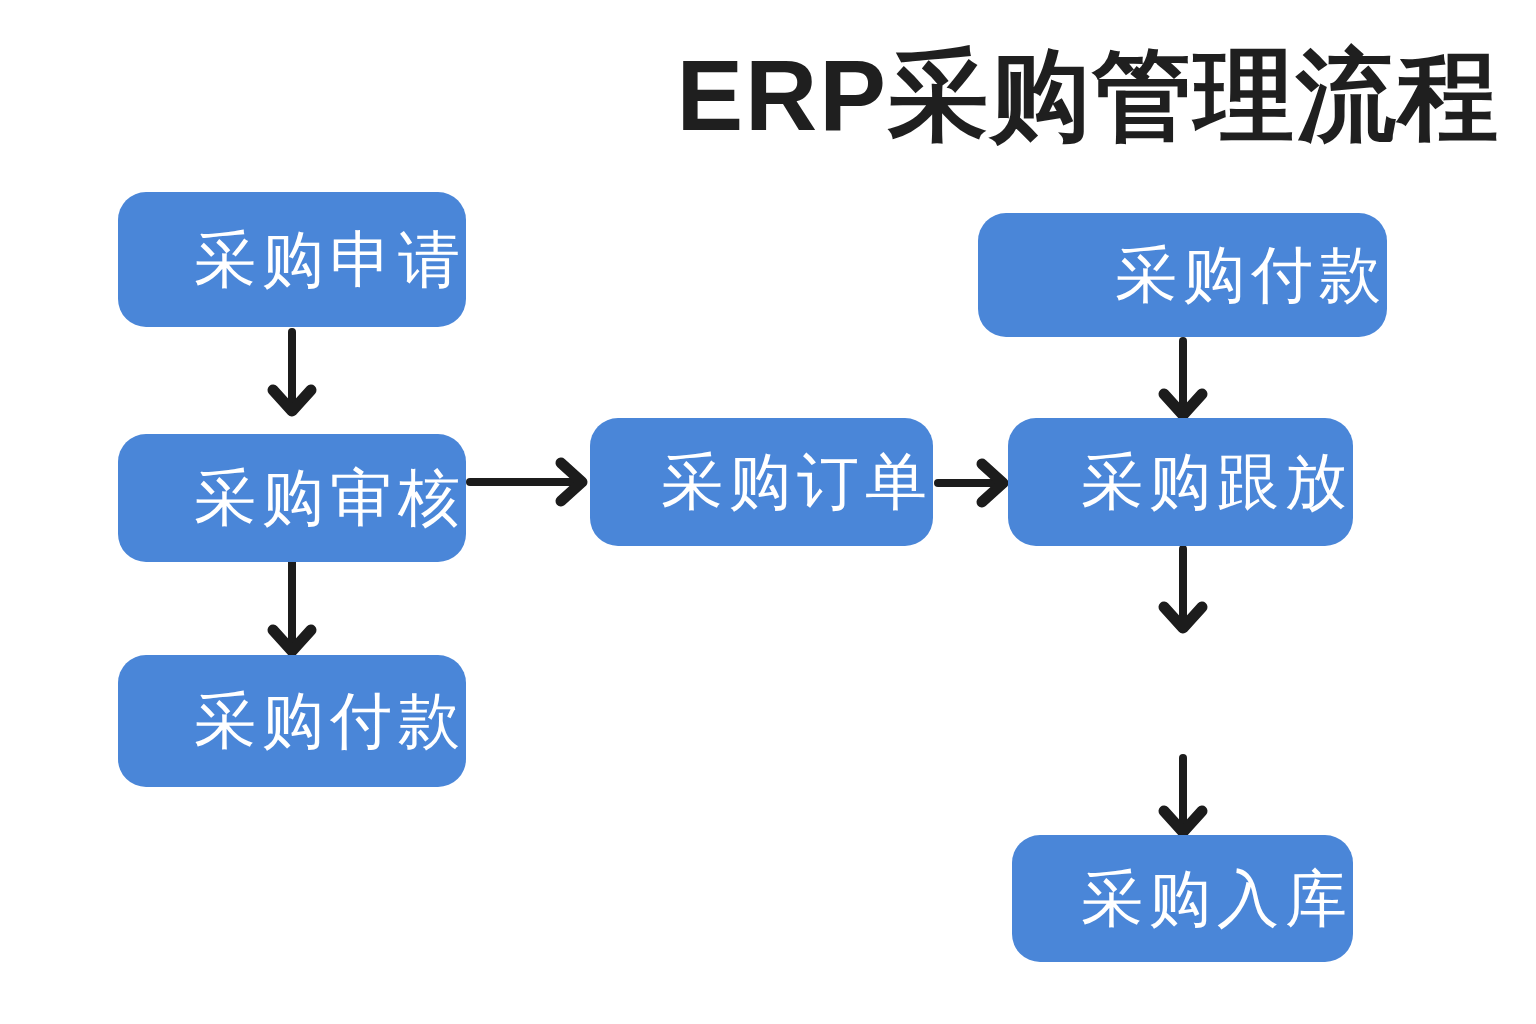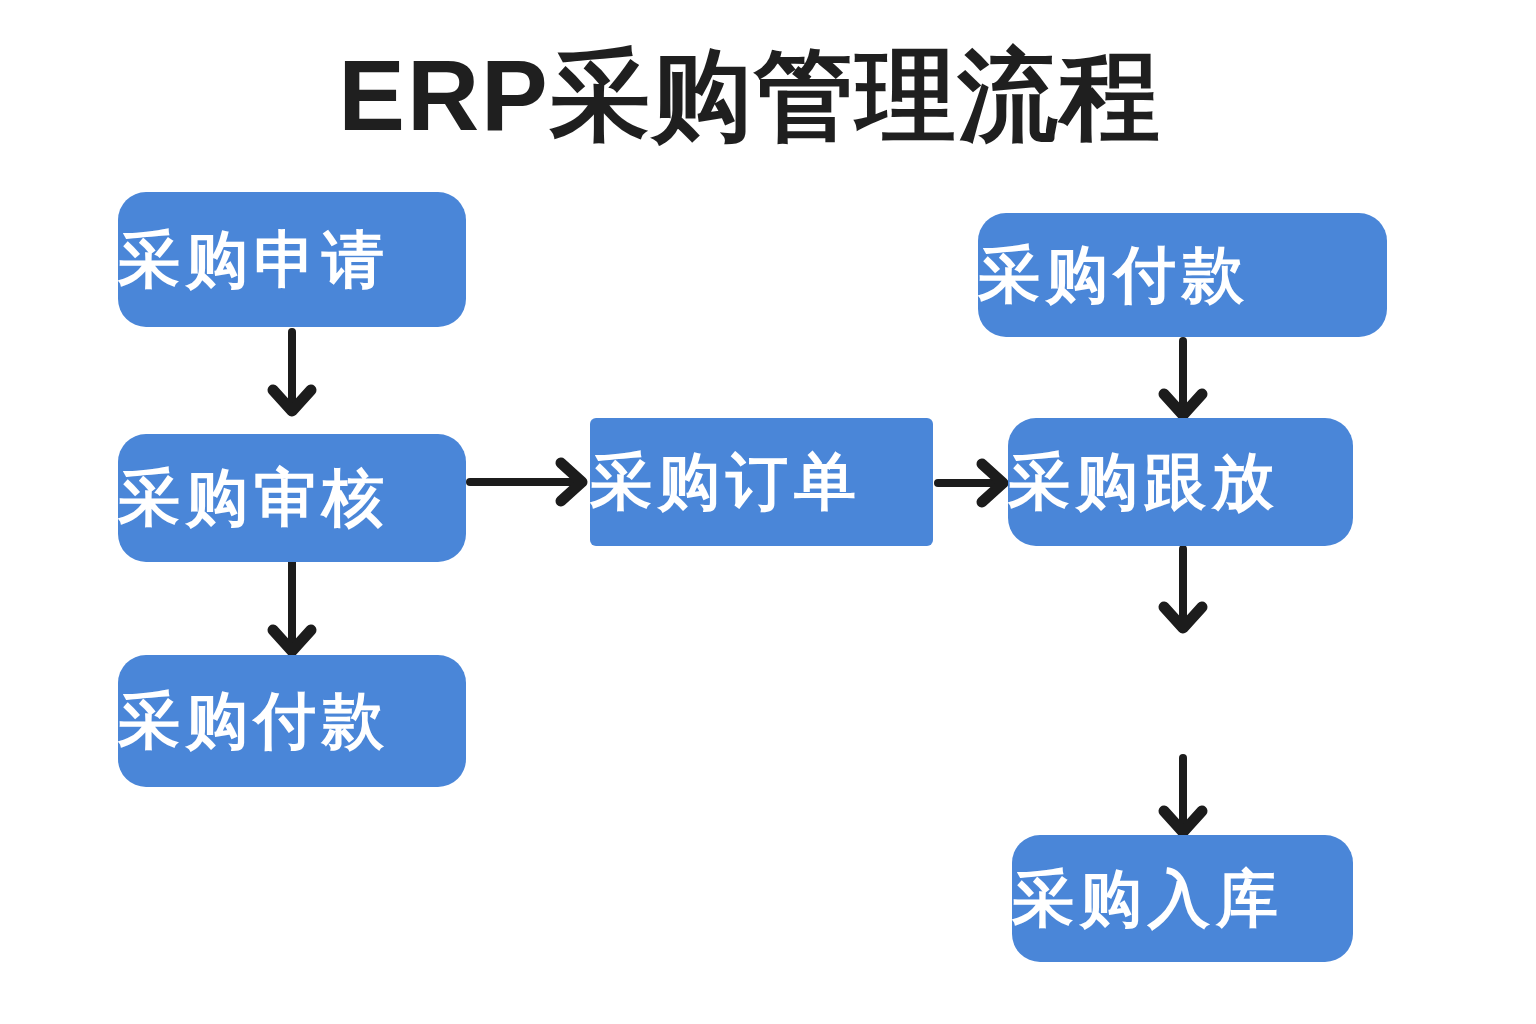--- a/index.html
+++ b/index.html
@@ -13,43 +13,43 @@
     height: 1024px;
     background: #ffffff;
     overflow: hidden;
     font-family: "Liberation Sans", "DejaVu Sans", sans-serif;
   }
   .title {
     position: absolute;
     left: 0;
     top: 30px;
     width: 1500px;
-    text-align: center;
+    text-align: right;
     font-size: 100px;
     font-weight: 900;
     letter-spacing: 2px;
     color: #1f1f1f;
   }
   .node {
     position: absolute;
     background: #4a86d8;
     border-radius: 28px;
     color: #ffffff;
     font-size: 62px;
-    font-weight: 700;
+    font-weight: 400;
     display: flex;
     align-items: center;
-    justify-content: flex-start;
+    justify-content: flex-end;
     letter-spacing: 6px;
     line-height: 1;
   }
   #node-purchase-request   { left: 118px;  top: 192px; width: 348px; height: 135px; }
   #node-purchase-review    { left: 118px;  top: 434px; width: 348px; height: 128px; }
   #node-purchase-payment   { left: 118px;  top: 655px; width: 348px; height: 132px; }
-  #node-purchase-order     { left: 590px;  top: 418px; width: 343px; height: 128px; border-radius: 6px; }
+  #node-purchase-order     { left: 590px;  top: 418px; width: 343px; height: 128px; }
   #node-find-supplier      { left: 978px;  top: 213px; width: 409px; height: 124px; }
   #node-purchase-follow    { left: 1008px; top: 418px; width: 345px; height: 128px; }
   #node-arrival-inspection { left: 1012px; top: 632px; width: 341px; height: 123px; }
   #node-purchase-warehouse { left: 1012px; top: 835px; width: 341px; height: 127px; }
   svg.arrows {
     position: absolute;
     left: 0;
     top: 0;
     width: 1536px;
     height: 1024px;

